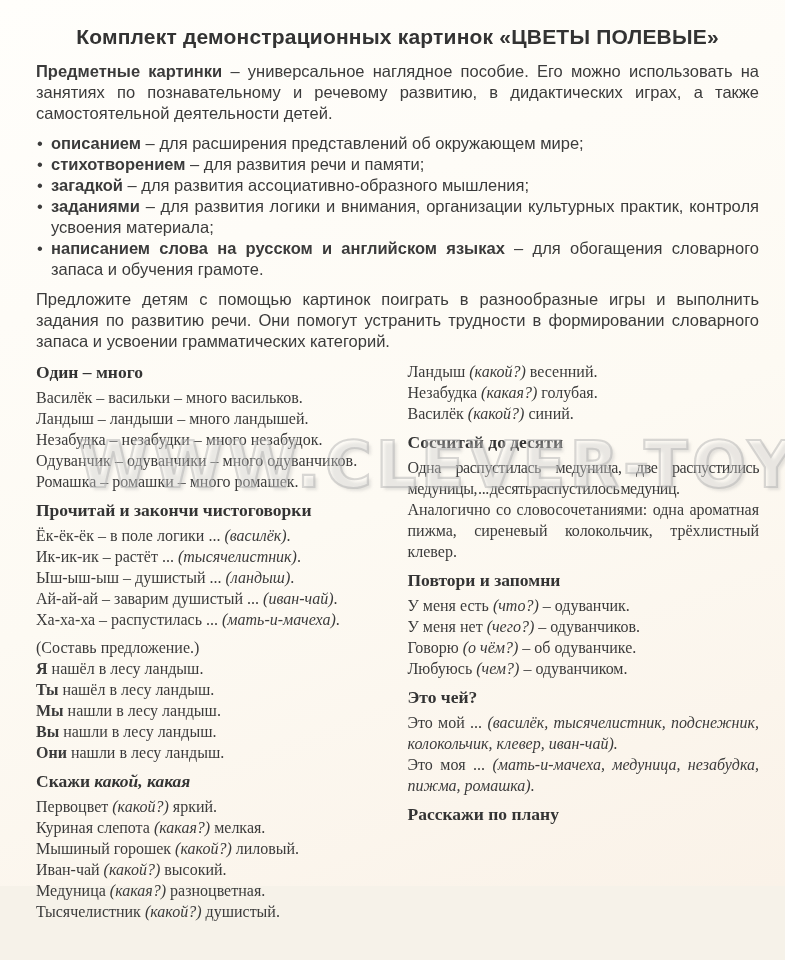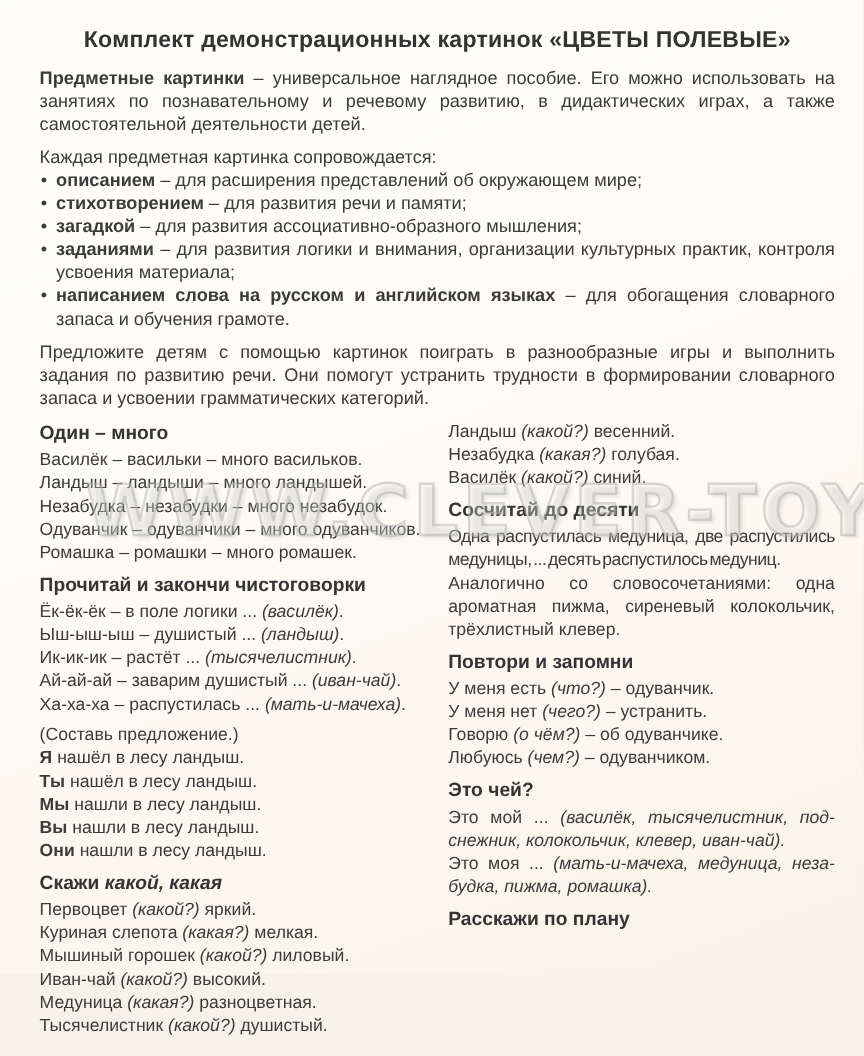--- a/index.html
+++ b/index.html
@@ -15,21 +15,21 @@
     font-size:21px;font-weight:700;text-align:center;color:#333;
     margin:4px 0 11px;letter-spacing:0.2px;line-height:26px;
   }
   .para{font-size:16.5px;line-height:21px;text-align:justify;margin:0 0 9px;hyphens:manual;}
   .intro-line{font-size:16.5px;line-height:21px;margin:0;}
   .bullet-list{margin:0 0 9px;}
   .bullet-list .line{position:relative;padding-left:15px;font-size:16.5px;line-height:21px;text-align:justify;hyphens:manual;}
   .bullet-list .line::before{content:'\2022';position:absolute;left:1px;top:0;color:#3b3b3b;}
   .cols{display:flex;gap:20px;margin-top:9px;align-items:flex-start;}
   .col{flex:1;min-width:0;}
-  .sec{margin-top:7px;}
+  .sec{margin-top:7px;font-family:Liberation Serif, serif;}
   .sec:first-child{margin-top:0;}
   .sec-h{font-size:17.5px;font-weight:700;margin:0 0 3px;line-height:23px;color:#343434;}
   .lines .line{font-size:16px;line-height:21px;text-align:justify;hyphens:manual;}
   .seg{white-space:pre-wrap;}
   .seg.b{font-weight:700;}
   .seg.i{font-style:italic;text-align:right;}
   .line.tight{letter-spacing:-0.45px;word-spacing:-2.5px;}
   .watermark{
     position:absolute;left:78px;top:428px;z-index:5;pointer-events:none;
     font-family:"DejaVu Sans",sans-serif;font-size:64px;font-weight:700;
@@ -41,21 +41,20 @@
 </style>
 </head>
 <body>
 
 <div class="page">
 
   <h1 class="title">Комплект демонстрационных картинок «ЦВЕТЫ ПОЛЕВЫЕ»</h1>
 
   <p class="para"><span class="seg b">Предметные картинки</span><span class="seg n"> – универсальное наглядное пособие. Его можно использовать на занятиях по познавательному и речевому развитию, в дидактических играх, а также самостоятельной деятельности детей.</span></p>
 
-  <p class="intro-line">Каждая предметная картинка сопровождается:</p>
 
   <div class="bullet-list">
       <div class="line"><span class="seg b">описанием</span><span class="seg n"> – для расширения представлений об окружающем мире;</span></div>
       <div class="line"><span class="seg b">стихотворением</span><span class="seg n"> – для развития речи и памяти;</span></div>
       <div class="line"><span class="seg b">загадкой</span><span class="seg n"> – для развития ассоциативно-образного мышления;</span></div>
       <div class="line"><span class="seg b">заданиями</span><span class="seg n"> – для развития логики и внимания, организации культурных практик, контроля усвоения материала;</span></div>
       <div class="line"><span class="seg b">написанием слова на русском и английском языках</span><span class="seg n"> – для обогащения словарного запаса и обучения грамоте.</span></div>
     </div>
 
   <p class="para">Предложите детям с помощью картинок поиграть в разнообразные игры и выпол­нить задания по развитию речи. Они помогут устранить трудности в формировании словарного запаса и усвоении грамматических категорий.</p>
@@ -70,22 +69,22 @@
             <div class="line"><span class="seg n">Ландыш – ландыши – много ландышей.</span></div>
             <div class="line"><span class="seg n">Незабудка – незабудки – много незабудок.</span></div>
             <div class="line"><span class="seg n">Одуванчик – одуванчики – много одуванчиков.</span></div>
             <div class="line"><span class="seg n">Ромашка – ромашки – много ромашек.</span></div>
           </div>
       </section>
       <section class="sec">
         <h3 class="sec-h"><span class="seg n">Прочитай и закончи чистоговорки</span></h3>
         <div class="lines">
             <div class="line"><span class="seg n">Ёк-ёк-ёк – в поле логики ... </span><span class="seg i">(василёк)</span><span class="seg n">.</span></div>
+            <div class="line"><span class="seg n">Ик-ик-ик – растёт ... </span><span class="seg i">(тысячелистник)</span><span class="seg n">.</span></div>
             <div class="line"><span class="seg n">Ыш-ыш-ыш – душистый ... </span><span class="seg i">(ландыш)</span><span class="seg n">.</span></div>
-            <div class="line"><span class="seg n">Ик-ик-ик – растёт ... </span><span class="seg i">(тысячелистник)</span><span class="seg n">.</span></div>
             <div class="line"><span class="seg n">Ай-ай-ай – заварим душистый ... </span><span class="seg i">(иван-чай)</span><span class="seg n">.</span></div>
             <div class="line"><span class="seg n">Ха-ха-ха – распустилась ... </span><span class="seg i">(мать-и-мачеха)</span><span class="seg n">.</span></div>
           </div>
       </section>
       <section class="sec">
         <div class="lines">
             <div class="line"><span class="seg n">(Составь предложение.)</span></div>
             <div class="line"><span class="seg b">Я</span><span class="seg n"> нашёл в лесу ландыш.</span></div>
             <div class="line"><span class="seg b">Ты</span><span class="seg n"> нашёл в лесу ландыш.</span></div>
             <div class="line"><span class="seg b">Мы</span><span class="seg n"> нашли в лесу ландыш.</span></div>
@@ -118,21 +117,21 @@
         <h3 class="sec-h"><span class="seg n">Сосчитай до десяти</span></h3>
         <div class="lines">
             <div class="line tight"><span class="seg n">Одна распустилась медуница, две распустились медуницы, ... десять распустилось медуниц.</span></div>
             <div class="line"><span class="seg n">Аналогично со словосочетаниями: одна ароматная пижма, сиреневый колокольчик, трёхлистный клевер.</span></div>
           </div>
       </section>
       <section class="sec">
         <h3 class="sec-h"><span class="seg n">Повтори и запомни</span></h3>
         <div class="lines">
             <div class="line"><span class="seg n">У меня есть </span><span class="seg i">(что?)</span><span class="seg n"> – одуванчик.</span></div>
-            <div class="line"><span class="seg n">У меня нет </span><span class="seg i">(чего?)</span><span class="seg n"> – устранить.</span></div>
+            <div class="line"><span class="seg n">У меня нет </span><span class="seg i">(чего?)</span><span class="seg n"> – одуванчиков.</span></div>
             <div class="line"><span class="seg n">Говорю </span><span class="seg i">(о чём?)</span><span class="seg n"> – об одуванчике.</span></div>
             <div class="line"><span class="seg n">Любуюсь </span><span class="seg i">(чем?)</span><span class="seg n"> – одуванчиком.</span></div>
           </div>
       </section>
       <section class="sec">
         <h3 class="sec-h"><span class="seg n">Это чей?</span></h3>
         <div class="lines">
             <div class="line"><span class="seg n">Это мой ... </span><span class="seg i">(василёк, тысячелистник, под­снежник, колокольчик, клевер, иван-чай).</span></div>
             <div class="line"><span class="seg n">Это моя ... </span><span class="seg i">(мать-и-мачеха, медуница, неза­будка, пижма, ромашка).</span></div>
           </div>

